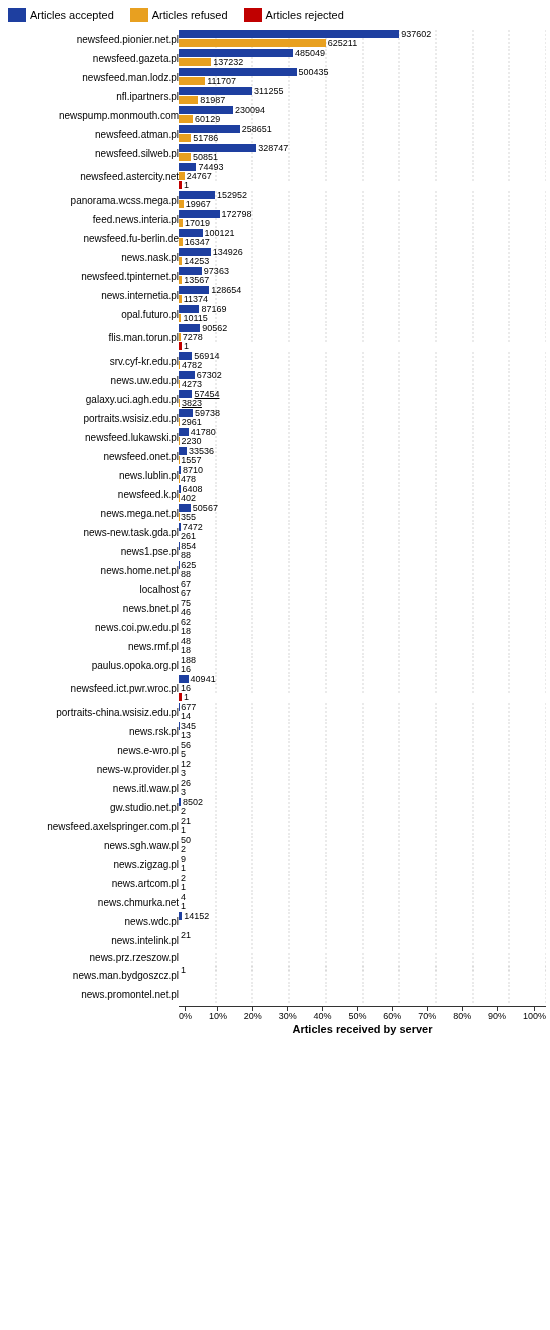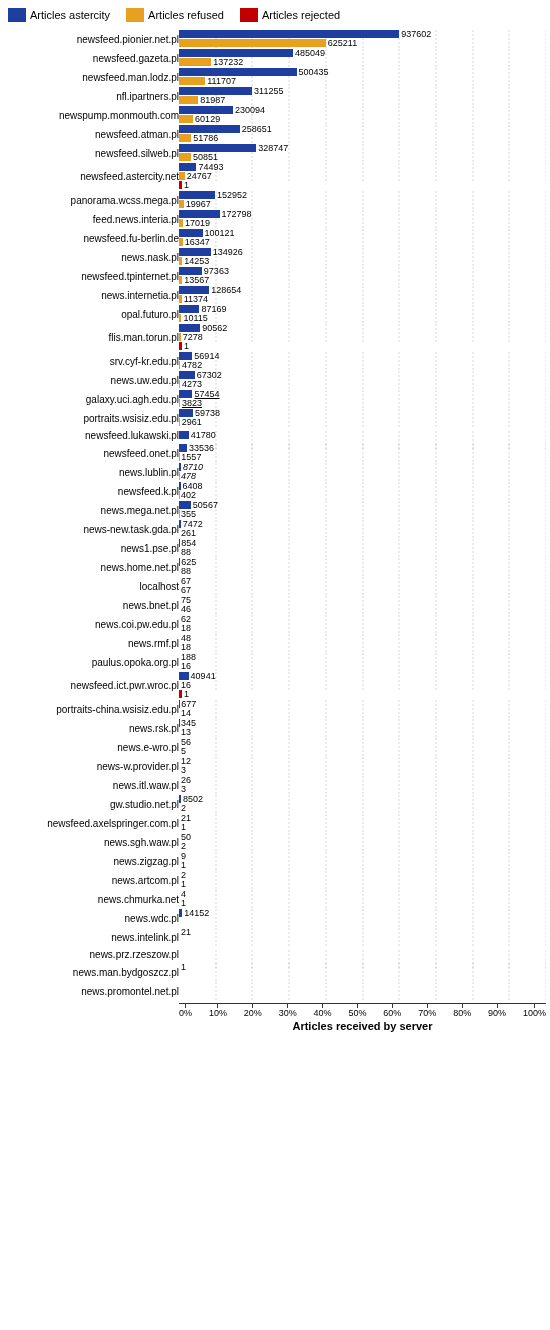--- a/index.html
+++ b/index.html
@@ -109,21 +109,21 @@
     }
   </style>
 </head>
 <body>
 
 <div class="chart-container">
 
   <div class="legend">
     <div class="legend-item">
       <span class="legend-color" style="background:#1e3fa0;"></span>
-      <span class="legend-label">Articles astercity</span>
+      <span class="legend-label">Articles accepted</span>
     </div>
     <div class="legend-item">
       <span class="legend-color" style="background:#e8a020;"></span>
       <span class="legend-label">Articles refused</span>
     </div>
     <div class="legend-item">
       <span class="legend-color" style="background:#c00000;"></span>
       <span class="legend-label">Articles rejected</span>
     </div>
   </div>
@@ -690,20 +690,24 @@
             <line x1="257" y1="0" x2="257" y2="18" stroke="#aaa" stroke-dasharray="2,2" stroke-width="0.5"></line>
             <line x1="294" y1="0" x2="294" y2="18" stroke="#aaa" stroke-dasharray="2,2" stroke-width="0.5"></line>
             <line x1="330" y1="0" x2="330" y2="18" stroke="#aaa" stroke-dasharray="2,2" stroke-width="0.5"></line>
             <line x1="367" y1="0" x2="367" y2="18" stroke="#aaa" stroke-dasharray="2,2" stroke-width="0.5"></line>
           </svg>
           <div class="bars">
             <div class="bar-with-label">
               <div class="bar" style="width: 9.81132px; background: rgb(30, 63, 160);"></div>
               <span class="bar-val">41780</span>
             </div>
+            <div class="bar-with-label">
+              <div class="bar" style="width: 0.523677px; background: rgb(232, 160, 32);"></div>
+              <span class="bar-val">2230</span>
+            </div>
           </div>
         </div>
       </div>
       <div class="row">
         <div class="row-label">newsfeed.onet.pl</div>
         <div class="bar-section" style="position: relative;">
           <svg width="367" height="18" style="position: absolute; top: 0px; left: 0px; pointer-events: none;">
             <line x1="37" y1="0" x2="37" y2="18" stroke="#aaa" stroke-dasharray="2,2" stroke-width="0.5"></line>
             <line x1="73" y1="0" x2="73" y2="18" stroke="#aaa" stroke-dasharray="2,2" stroke-width="0.5"></line>
             <line x1="110" y1="0" x2="110" y2="18" stroke="#aaa" stroke-dasharray="2,2" stroke-width="0.5"></line>
@@ -722,21 +726,21 @@
             </div>
             <div class="bar-with-label">
               <div class="bar" style="width: 0.365635px; background: rgb(232, 160, 32);"></div>
               <span class="bar-val">1557</span>
             </div>
           </div>
         </div>
       </div>
       <div class="row">
         <div class="row-label">news.lublin.pl</div>
-        <div class="bar-section" style="position: relative; font-style: italic;">
+        <div class="bar-section" style="position: relative;">
           <svg width="367" height="18" style="position: absolute; top: 0px; left: 0px; pointer-events: none;">
             <line x1="37" y1="0" x2="37" y2="18" stroke="#aaa" stroke-dasharray="2,2" stroke-width="0.5"></line>
             <line x1="73" y1="0" x2="73" y2="18" stroke="#aaa" stroke-dasharray="2,2" stroke-width="0.5"></line>
             <line x1="110" y1="0" x2="110" y2="18" stroke="#aaa" stroke-dasharray="2,2" stroke-width="0.5"></line>
             <line x1="147" y1="0" x2="147" y2="18" stroke="#aaa" stroke-dasharray="2,2" stroke-width="0.5"></line>
             <line x1="184" y1="0" x2="184" y2="18" stroke="#aaa" stroke-dasharray="2,2" stroke-width="0.5"></line>
             <line x1="220" y1="0" x2="220" y2="18" stroke="#aaa" stroke-dasharray="2,2" stroke-width="0.5"></line>
             <line x1="257" y1="0" x2="257" y2="18" stroke="#aaa" stroke-dasharray="2,2" stroke-width="0.5"></line>
             <line x1="294" y1="0" x2="294" y2="18" stroke="#aaa" stroke-dasharray="2,2" stroke-width="0.5"></line>
             <line x1="330" y1="0" x2="330" y2="18" stroke="#aaa" stroke-dasharray="2,2" stroke-width="0.5"></line>

